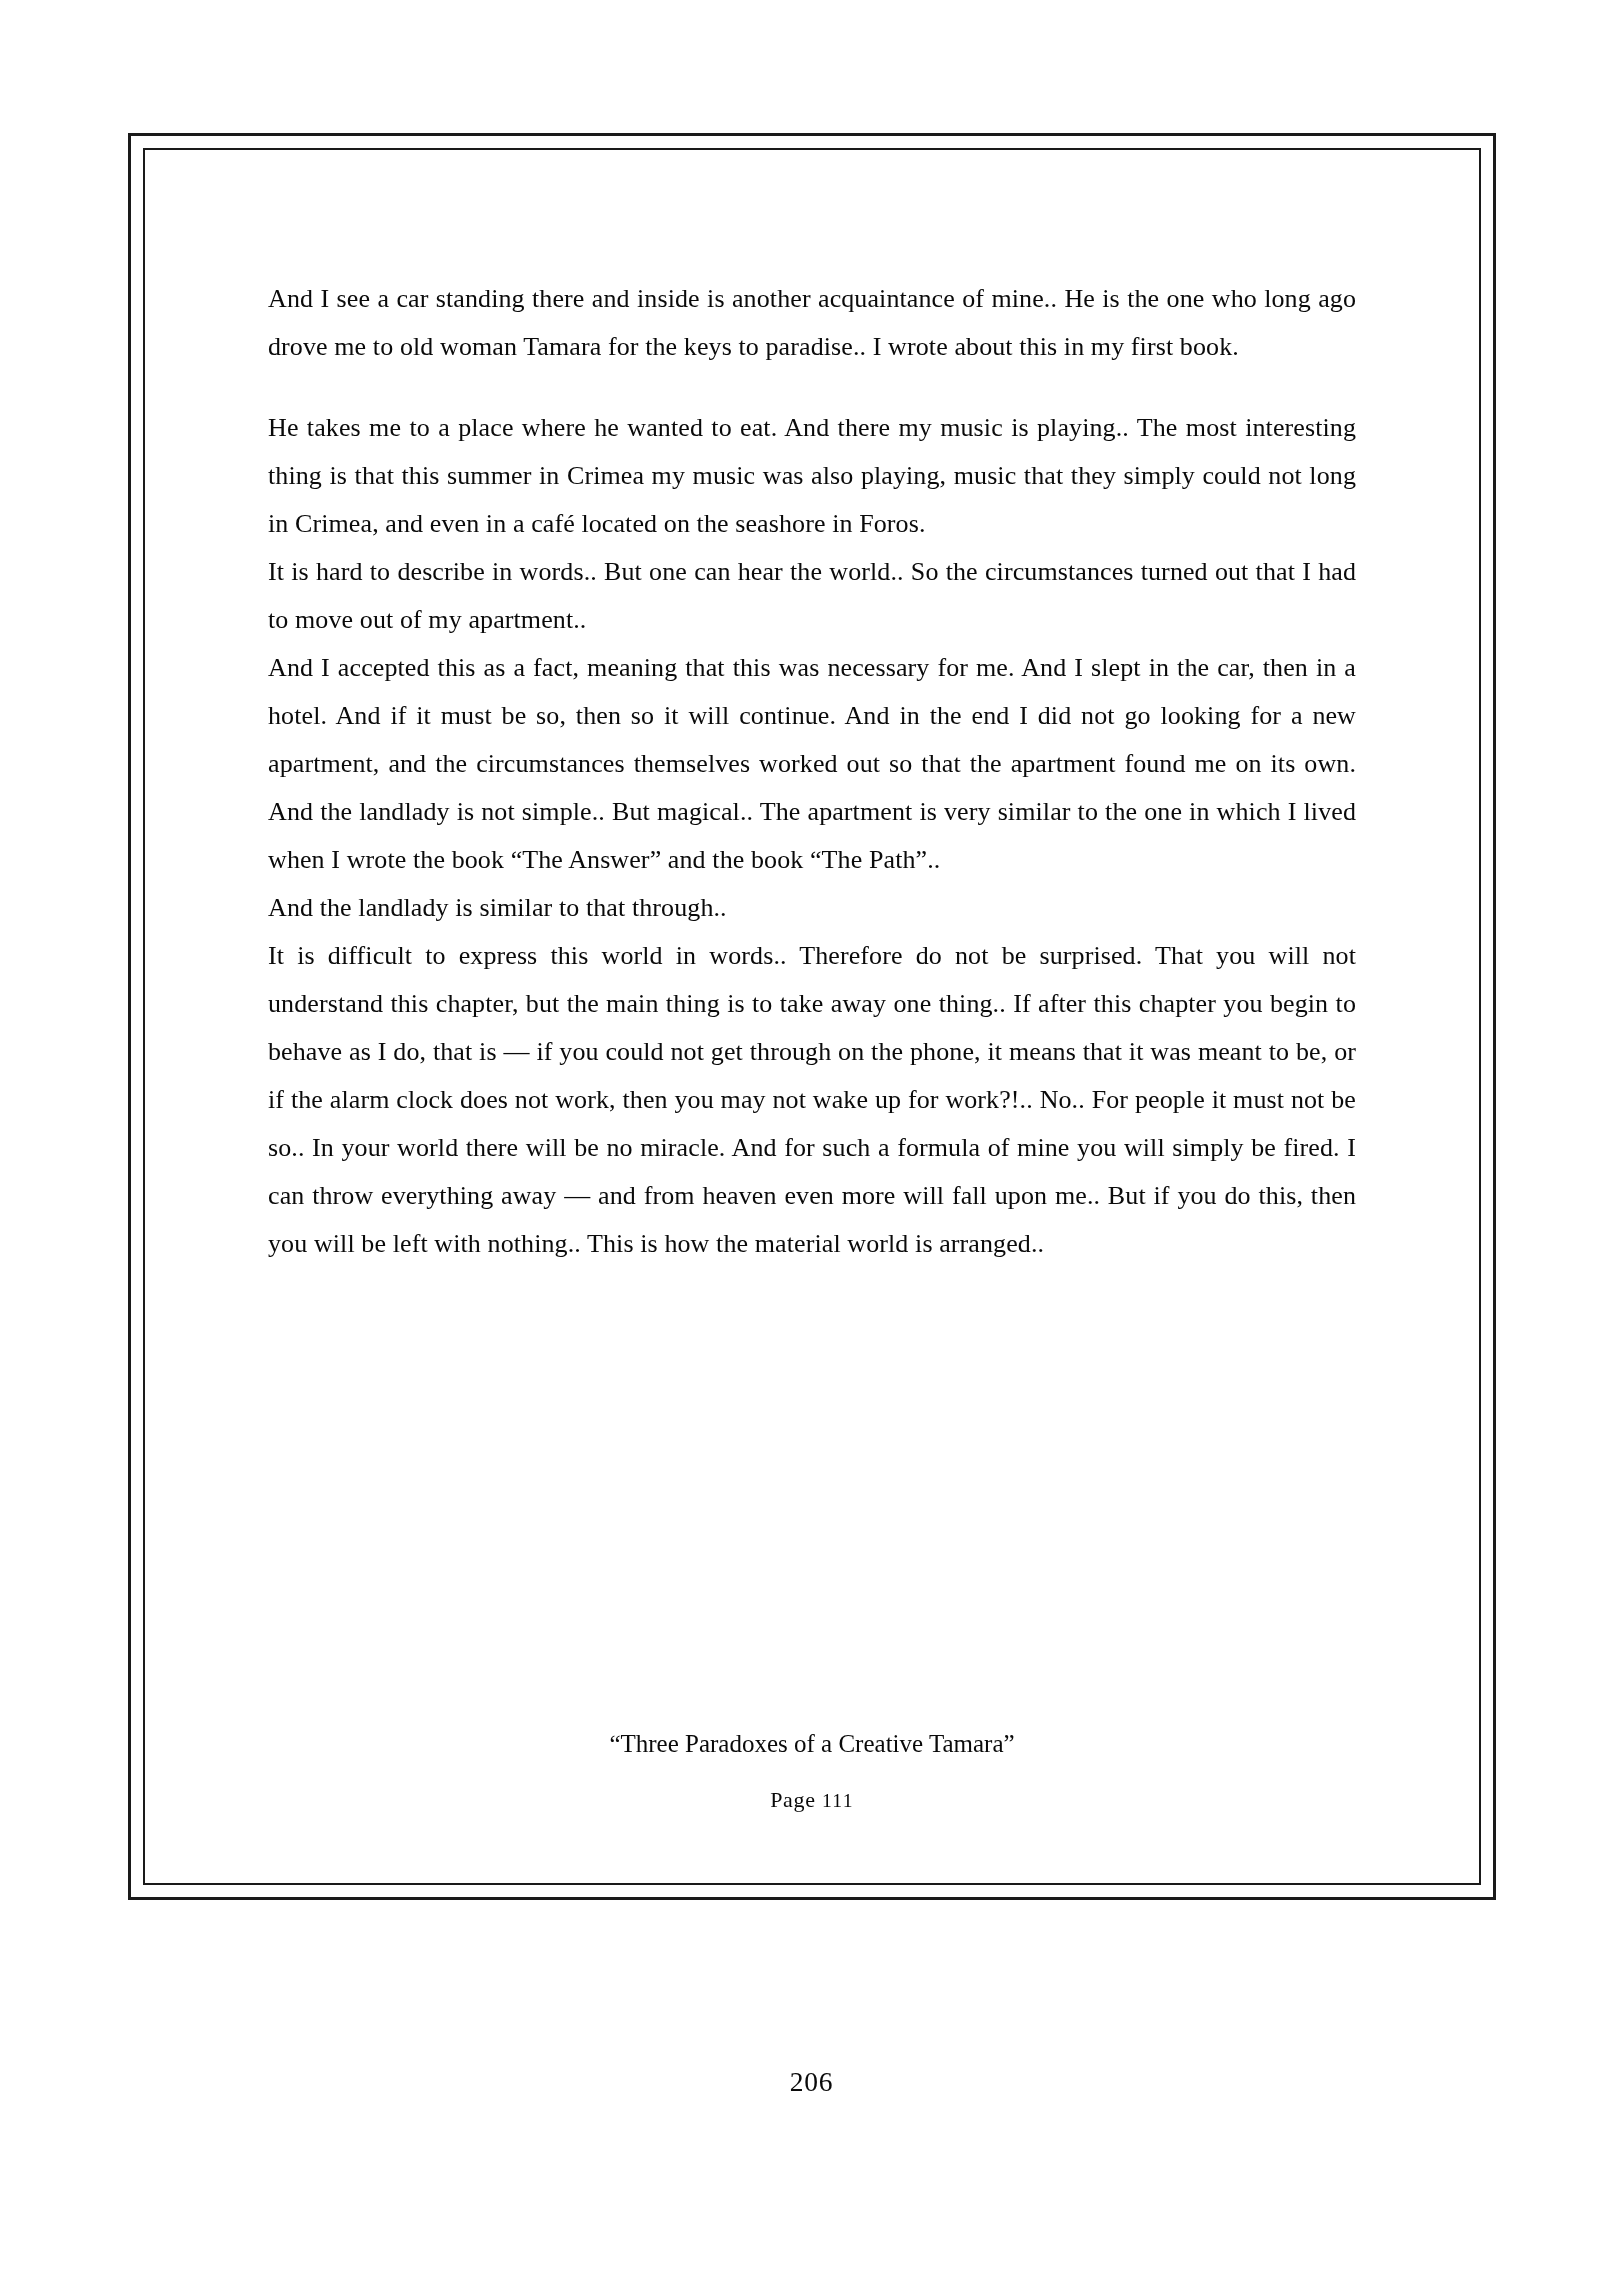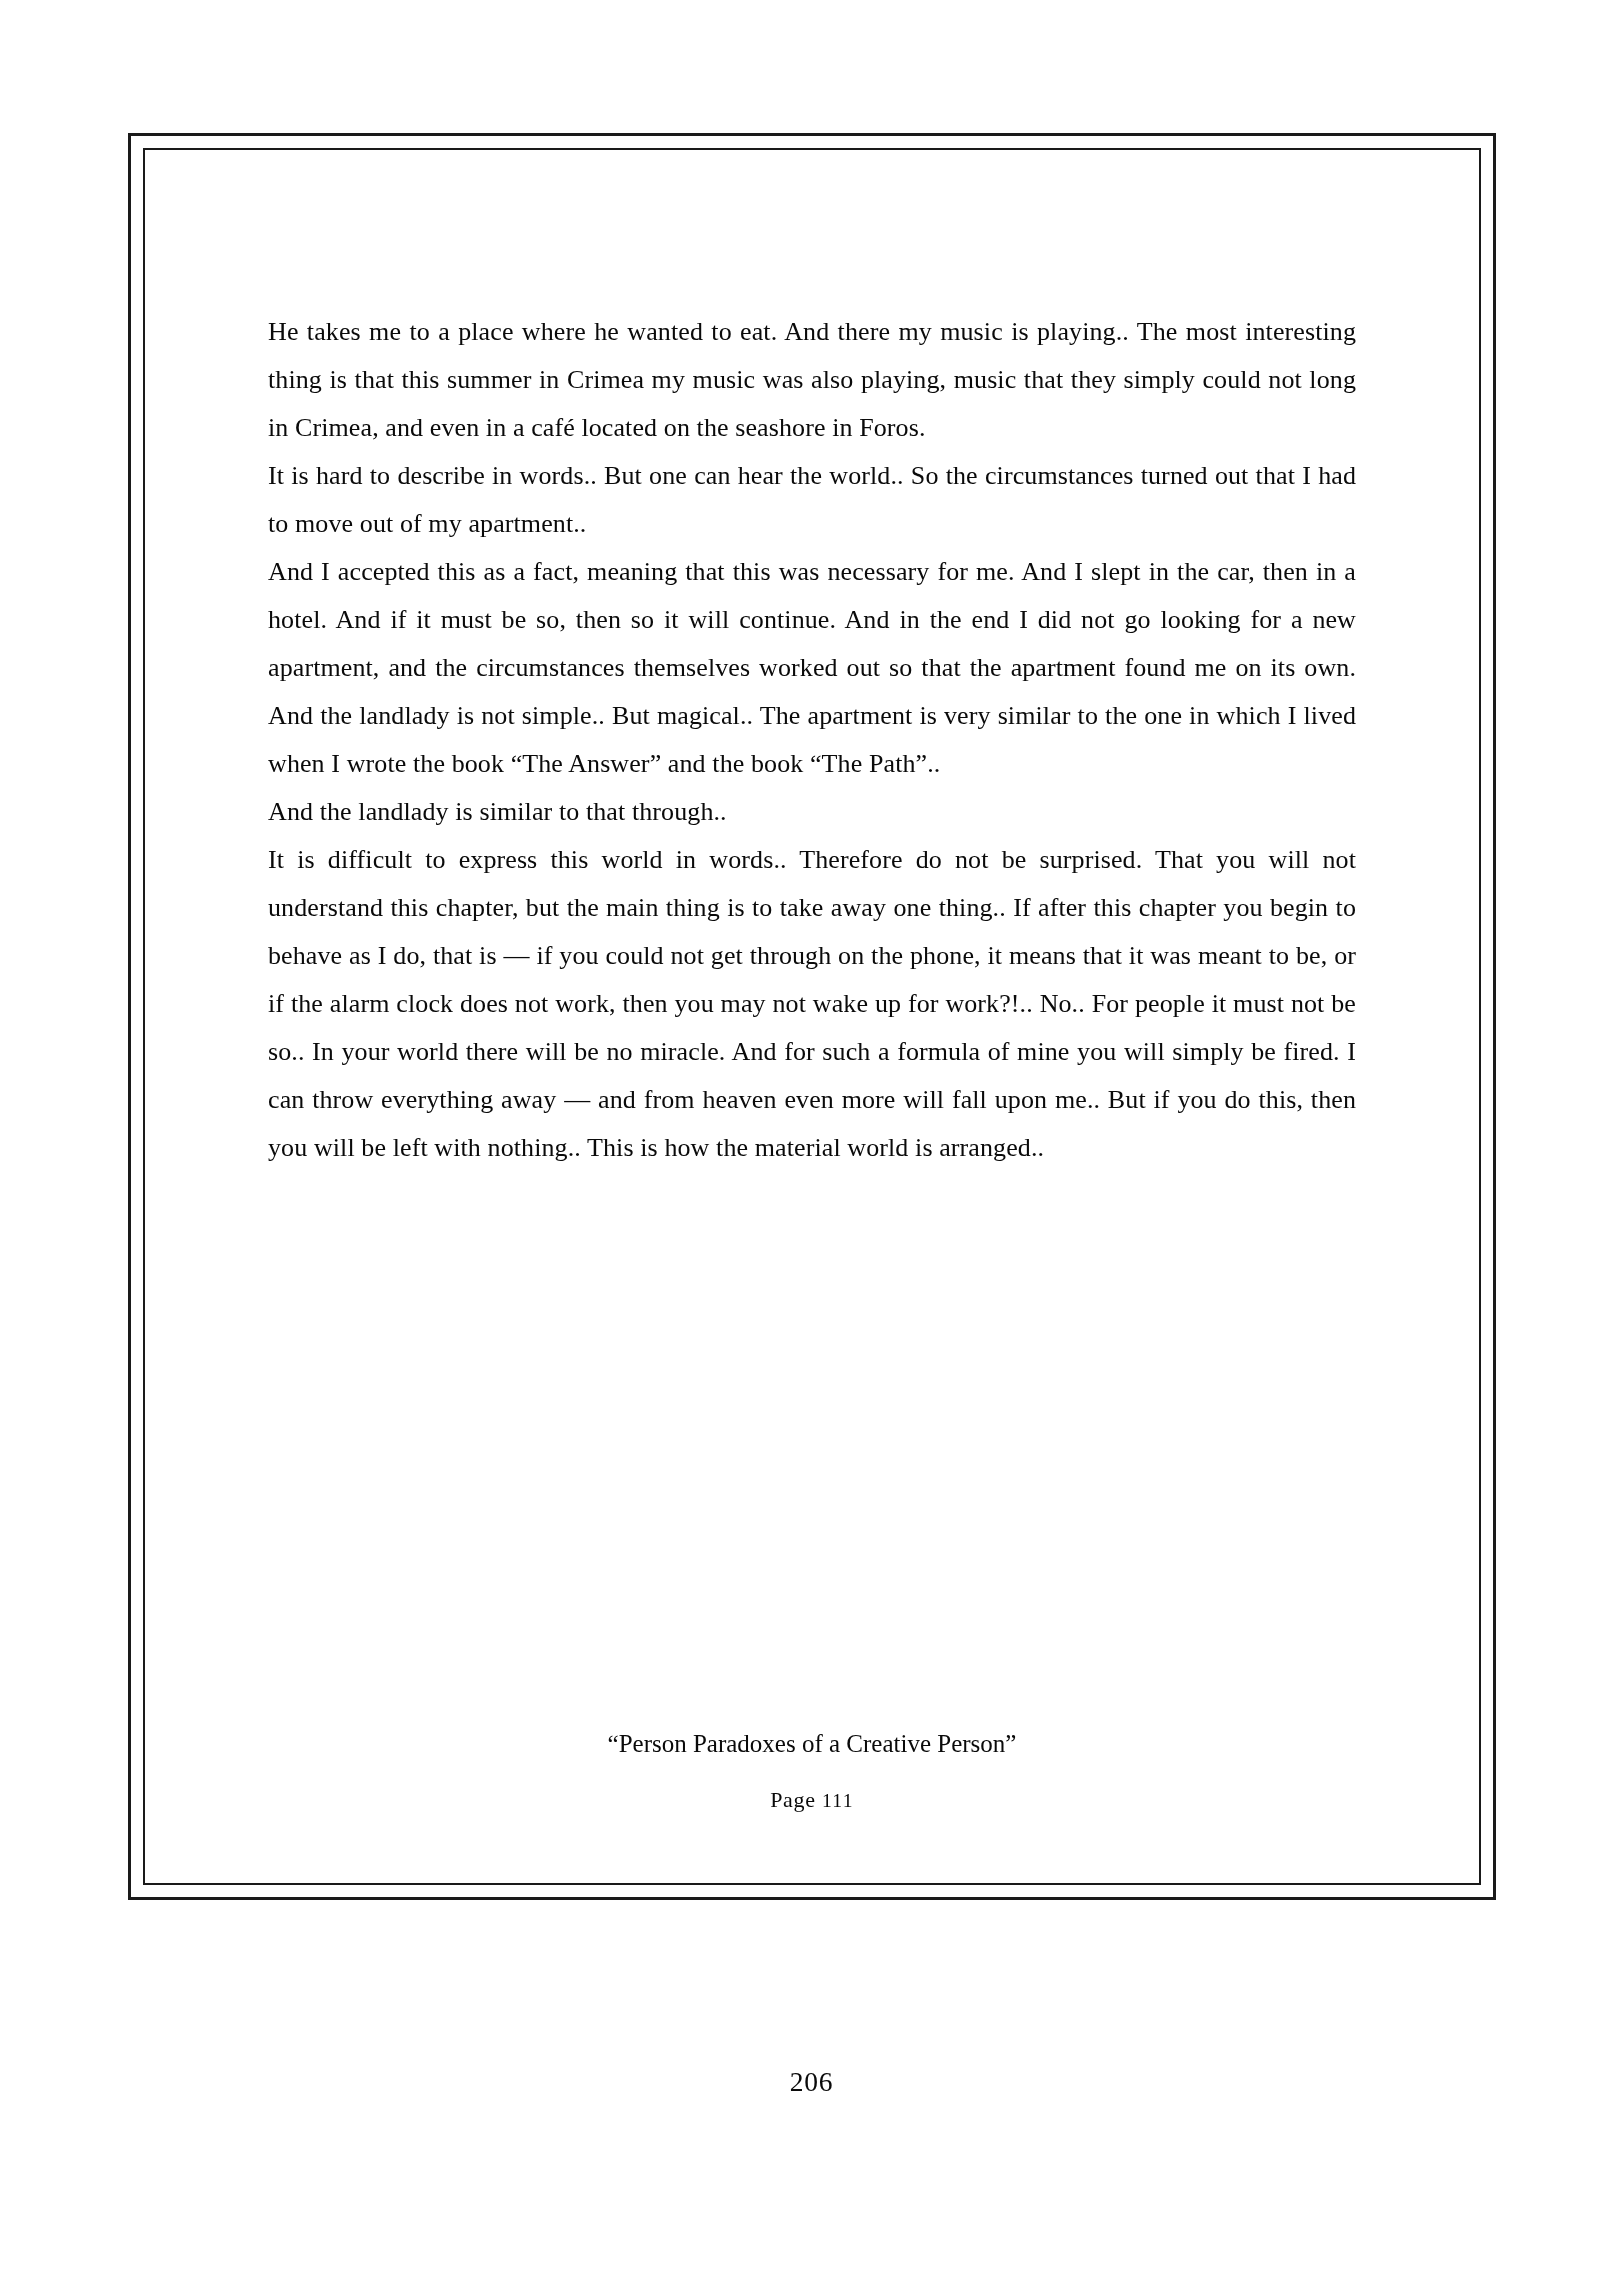--- a/index.html
+++ b/index.html
@@ -119,29 +119,30 @@
 </head>
 <body>
 
 <div class="page-sheet">
 
   <div class="frame-outer">
     <div class="frame-inner"></div>
   </div>
 
   <div class="text-column">
+    <p class="para last-line-left">And I see a car standing there and inside is another acquaintance of mine.. He is the one who long ago drove me to old woman Tamara for the keys to paradise.. I wrote about this in my first book.</p>
     <p class="para last-line-left gap-before">He takes me to a place where he wanted to eat. And there my music is playing.. The most interesting thing is that this summer in Crimea my music was also playing, music that they simply could not long in Crimea, and even in a café located on the seashore in Foros.</p>
     <p class="para last-line-left">It is hard to describe in words.. But one can hear the world.. So the circumstances turned out that I had to move out of my apartment..</p>
     <p class="para last-line-left">And I accepted this as a fact, meaning that this was necessary for me. And I slept in the car, then in a hotel. And if it must be so, then so it will continue. And in the end I did not go looking for a new apartment, and the circumstances themselves worked out so that the apartment found me on its own. And the landlady is not simple.. But magical.. The apartment is very similar to the one in which I lived when I wrote the book “The Answer” and the book “The Path”..</p>
     <p class="para last-line-left">And the landlady is similar to that through..</p>
     <p class="para last-line-left">It is difficult to express this world in words.. Therefore do not be surprised. That you will not understand this chapter, but the main thing is to take away one thing.. If after this chapter you begin to behave as I do, that is — if you could not get through on the phone, it means that it was meant to be, or if the alarm clock does not work, then you may not wake up for work?!.. No.. For people it must not be so.. In your world there will be no miracle. And for such a formula of mine you will simply be fired. I can throw everything away — and from heaven even more will fall upon me.. But if you do this, then you will be left with nothing.. This is how the material world is arranged..</p>
   </div>
 
   <div class="colophon">
-    <p class="colophon-title">“Person Paradoxes of a Creative Person”</p>
+    <p class="colophon-title">“Three Paradoxes of a Creative Tamara”</p>
     <p class="colophon-page">
       <span>Page</span>
       <span class="num">111</span>
     </p>
   </div>
 
   <div class="folio">206</div>
 
 </div>
 

